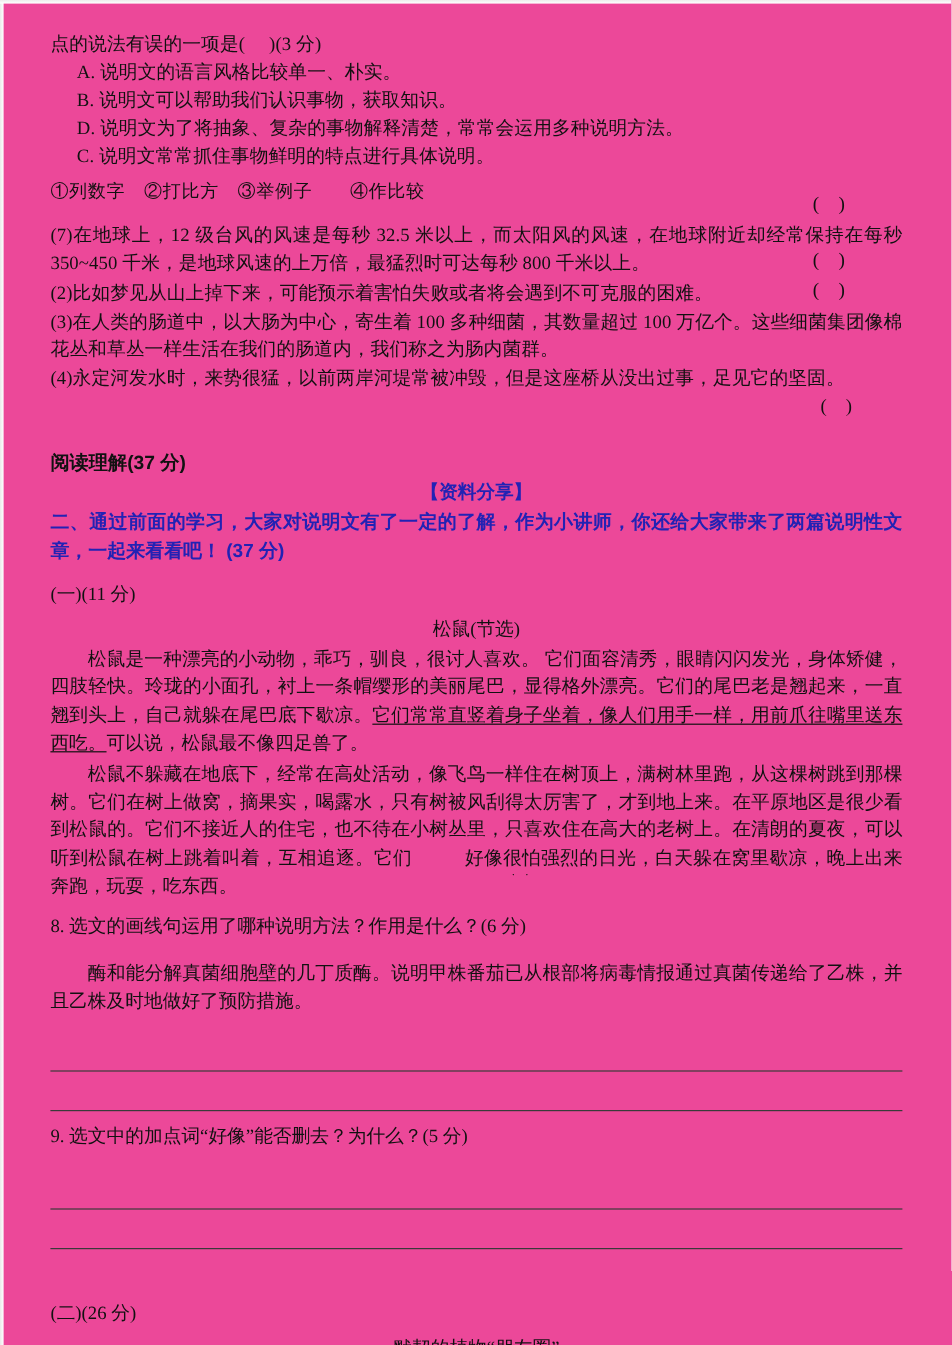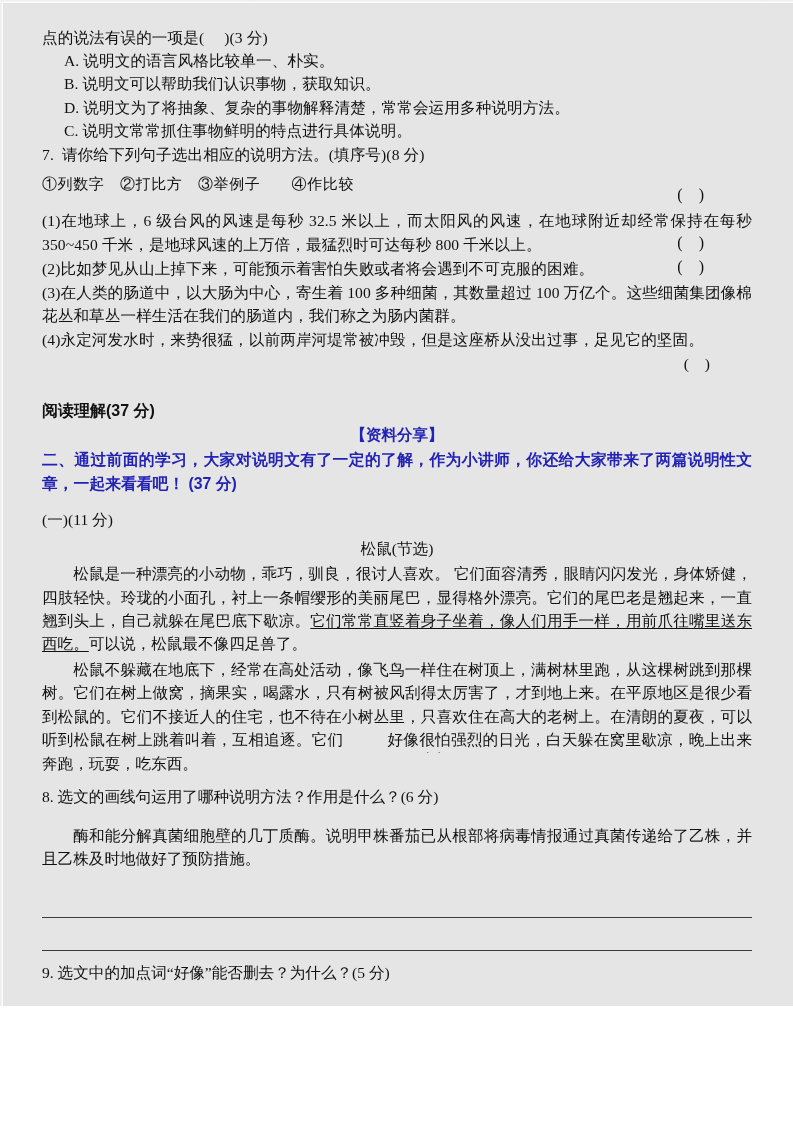--- a/index.html
+++ b/index.html
@@ -7,22 +7,22 @@
     padding: 0;
     background: #ffffff;
   }
   body {
     font-family: "Liberation Serif", "DejaVu Serif", serif;
     color: #111111;
   }
   #page {
     position: relative;
     width: 793px;
-    height: 1006px;
-    background: #e5e5e5;
+    height: 1121px;
+    background: #ec4899;
     overflow: hidden;
     box-sizing: border-box;
   }
   .edge-left {
     position: absolute;
     left: 0; top: 0;
     width: 3px; height: 1121px;
     background: linear-gradient(to right, #e9e9e9, #ffffff);
   }
   .edge-top {
@@ -162,25 +162,24 @@
   <div class="edge-top"></div>
 
   <div class="content">
 
     <p class="line">点的说法有误的一项是(     )(3 分)</p>
     <p class="line opt">A. 说明文的语言风格比较单一、朴实。</p>
     <p class="line opt">B. 说明文可以帮助我们认识事物，获取知识。</p>
     <p class="line opt">D. 说明文为了将抽象、复杂的事物解释清楚，常常会运用多种说明方法。</p>
     <p class="line opt">C. 说明文常常抓住事物鲜明的特点进行具体说明。</p>
 
-    <p class="line q-line">7.  请你给下列句子选出相应的说明方法。(填序号)(8 分)</p>
     <div class="methods">①列数字　②打比方　③举例子　　④作比较</div>
 
     <div class="item">
-      <p class="line">(1)在地球上，6 级台风的风速是每秒 32.5 米以上，而太阳风的风速，在地球附近却经常保持在每秒 350~450 千米，是地球风速的上万倍，最猛烈时可达每秒 800 千米以上。</p>
+      <p class="line">(7)在地球上，12 级台风的风速是每秒 32.5 米以上，而太阳风的风速，在地球附近却经常保持在每秒 350~450 千米，是地球风速的上万倍，最猛烈时可达每秒 800 千米以上。</p>
       <span class="paren" style="top:-23.2px;">(   )</span>
     </div>
 
     <div class="item">
       <p class="line">(2)比如梦见从山上掉下来，可能预示着害怕失败或者将会遇到不可克服的困难。</p>
       <span class="paren" style="top:-23.2px;">(   )</span>
     </div>
 
     <div class="item">
       <p class="line">(3)在人类的肠道中，以大肠为中心，寄生着 100 多种细菌，其数量超过 100 万亿个。这些细菌集团像棉花丛和草丛一样生活在我们的肠道内，我们称之为肠内菌群。</p>

